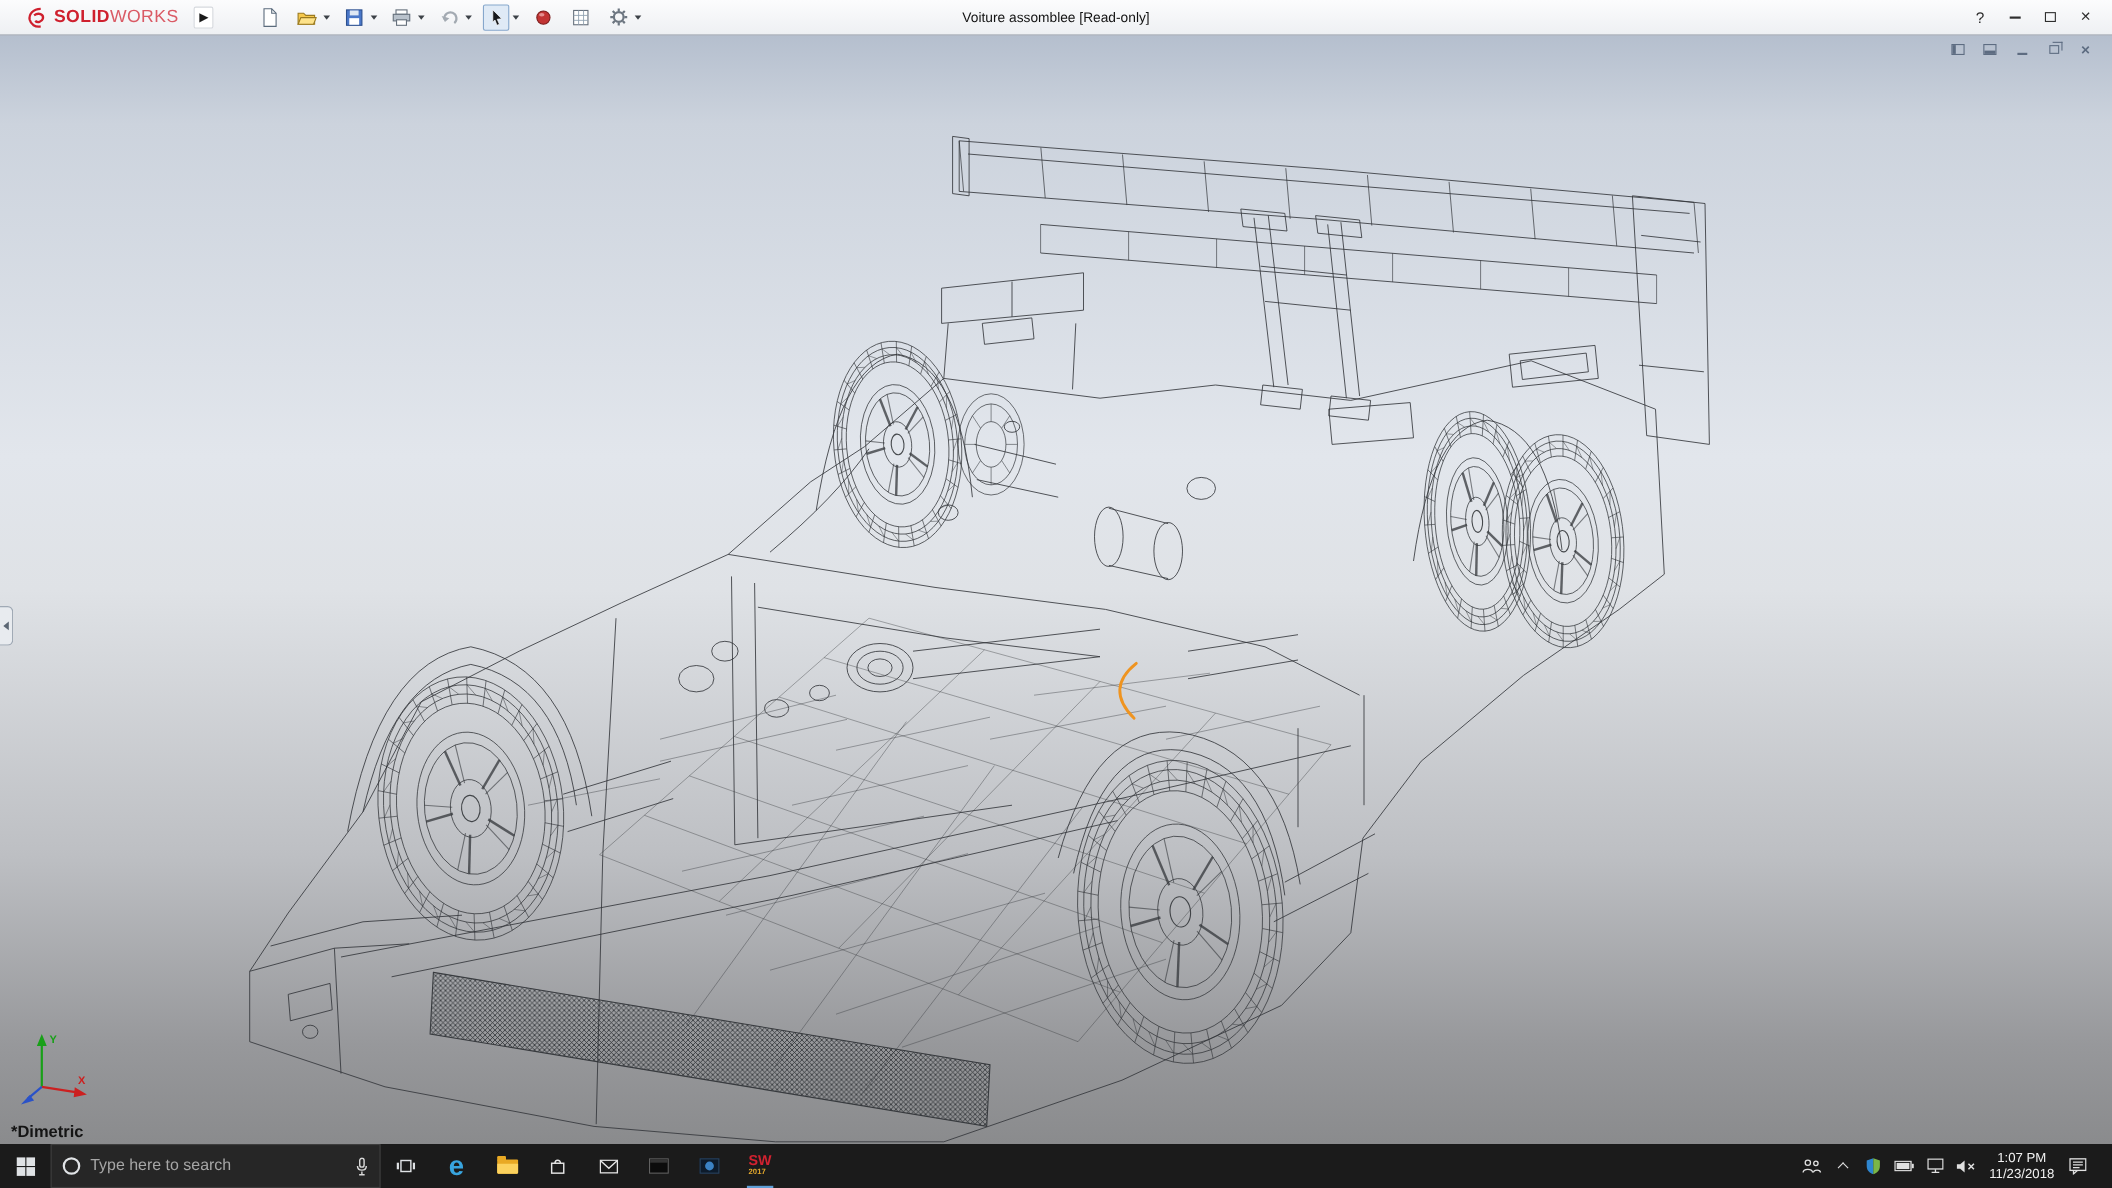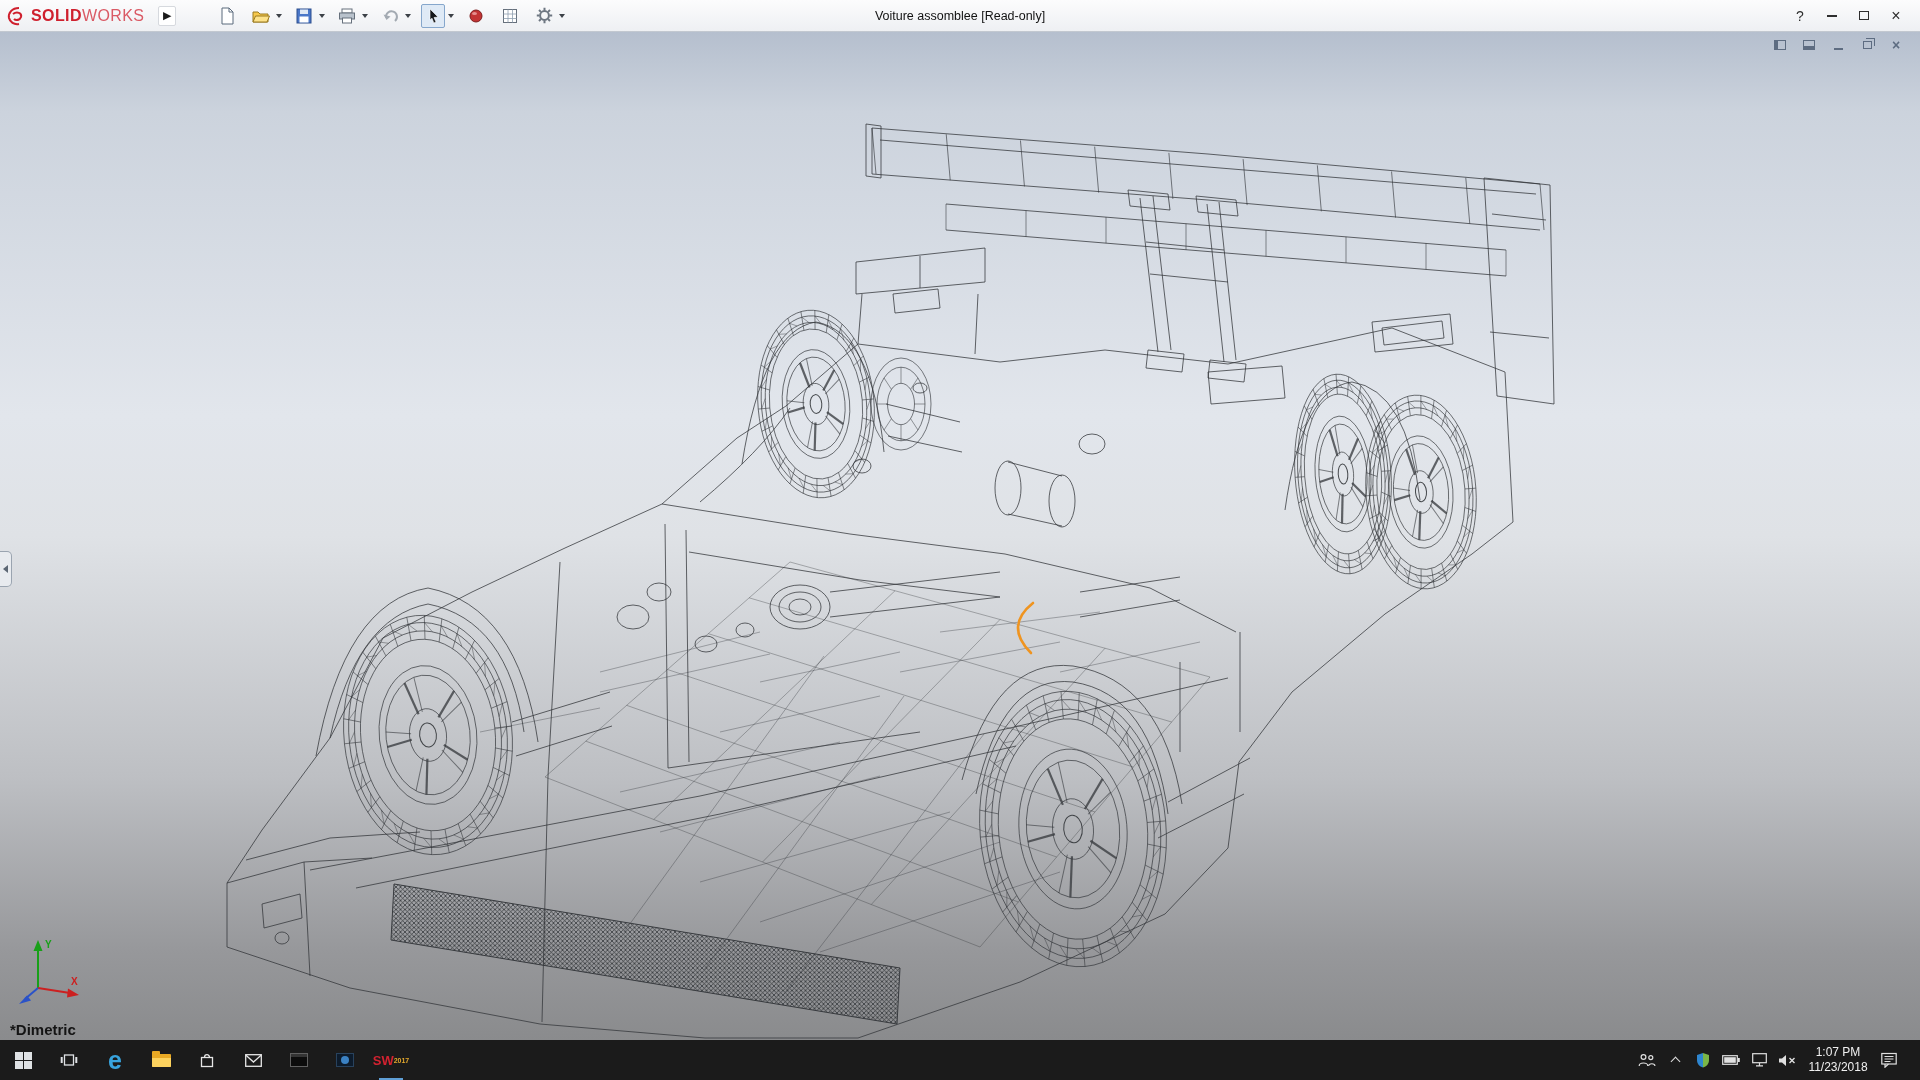--- a/index.html
+++ b/index.html
@@ -3,21 +3,21 @@
 <meta charset="utf-8">
 <style>
   *{box-sizing:border-box;margin:0;padding:0}
   html,body{width:1920px;height:1080px;overflow:hidden;font-family:"Liberation Sans","DejaVu Sans",sans-serif}
   body{position:relative;background:#8b8c8e}
 
   
   .titlebar{position:absolute;top:0;left:0;width:1920px;height:32px;
     background:linear-gradient(#fcfcfd,#eef0f3);border-bottom:1px solid #c2c8d0;
     display:flex;align-items:center;z-index:8}
-  .logo{display:flex;align-items:center;gap:5px;padding-left:4px}
+  .logo{display:flex;align-items:center;gap:5px;padding-left:22px}
   .logo-text{font-size:16px;letter-spacing:.4px}
   .logo-solid{color:#cf202e;font-weight:bold}
   .logo-works{color:#da5a65;font-weight:normal}
   .flyout{margin-left:14px;font-size:11px;color:#1a1a1a;width:18px;height:20px;
     display:flex;align-items:center;justify-content:center;border:1px solid #d6d9de;border-radius:2px;background:#fff}
   .toolbar{display:flex;align-items:center;margin-left:34px}
   .tool{display:flex;align-items:center;margin:0 5px}
   .tbtn{width:24px;height:24px;display:flex;align-items:center;justify-content:center;border-radius:2px}
   .tbtn.pressed{background:#dfeaf6;border:1px solid #86a7cc}
   .caret{width:0;height:0;border-left:3.5px solid transparent;border-right:3.5px solid transparent;
@@ -60,21 +60,21 @@
     font-family:"Liberation Sans",sans-serif}
   .search input::placeholder{color:#a6a6a6}
   .edge-e{font-size:25px;font-weight:bold;color:#38a4de;line-height:25px}
   .folder-ic{position:relative;width:19px;height:13px;background:#e9a924;border-radius:1px}
   .folder-ic:before{content:"";position:absolute;top:-3px;left:0;width:8px;height:4px;background:#e9a924;border-radius:1px 1px 0 0}
   .folder-ic:after{content:"";position:absolute;left:0;bottom:0;width:19px;height:9px;background:#fcd25e;border-radius:0 0 1px 1px}
   .dark-win{width:18px;height:14px;background:#0c0c0c;border:1px solid #616161;position:relative}
   .dark-win i{position:absolute;top:0;left:0;width:100%;height:3px;background:#343434}
   .blue-app{width:18px;height:14px;background:#0d1b2b;border:1px solid #28425d;display:flex;align-items:center;justify-content:center}
   .blue-app i{width:8px;height:8px;border-radius:50%;background:#3b82c4}
-  .sw-tile{display:flex;flex-direction:row;justify-content:center;line-height:11px}
+  .sw-tile{display:flex;flex-direction:column;justify-content:center;line-height:11px}
   .sw-label{color:#d22230;font-weight:bold;font-size:13px}
   .sw-year{color:#e3a82c;font-size:7px;font-weight:bold}
   .run-bar{position:absolute;bottom:0;left:11px;width:24px;height:2px;background:#5f9fd6}
   .tray{margin-left:auto;display:flex;align-items:center;padding-right:17px}
   .tray-ic{width:28px;height:40px;display:flex;align-items:center;justify-content:center}
   .chev{width:7px;height:7px;border-top:1.7px solid #e0e0e0;border-right:1.7px solid #e0e0e0;transform:rotate(-45deg);margin-top:3px}
   .clock{width:74px;text-align:center;color:#f0f0f0;font-size:12px;line-height:15px;display:flex;flex-direction:column;justify-content:center}
 </style>
 </head>
 <body>
@@ -764,20 +764,29 @@
     <svg width="17" height="17" viewBox="0 0 17 17">
       <g fill="#dfe2e5">
           <rect x="0" y="0" width="8" height="8"></rect>
           <rect x="9" y="0" width="8" height="8"></rect>
           <rect x="0" y="9" width="8" height="8"></rect>
           <rect x="9" y="9" width="8" height="8"></rect>
         </g>
     </svg>
   </div>
 
+  <div class="search">
+    <span class="cortana-ring"></span>
+    <input type="text" placeholder="Type here to search" style="">
+    <svg width="12" height="17" viewBox="0 0 12 17">
+      <rect x="4" y="1" width="4" height="8" rx="2" fill="none" stroke="#d8d8d8" stroke-width="1.3"></rect>
+      <path d="M2,8 C2,13 10,13 10,8" fill="none" stroke="#d8d8d8" stroke-width="1.3"></path>
+      <path d="M6,13 v3 M3.5,16 h5" stroke="#d8d8d8" stroke-width="1.3"></path>
+    </svg>
+  </div>
 
   <div class="tb-btn">
     <svg width="18" height="14" viewBox="0 0 18 14">
       <rect x="4.5" y="2" width="9" height="10" fill="none" stroke="#dfe2e5" stroke-width="1.3"></rect>
       <rect x="0.7" y="4" width="2" height="6" fill="#dfe2e5"></rect>
         <rect x="15.3" y="4" width="2" height="6" fill="#dfe2e5"></rect>
     </svg>
   </div>
   <div class="tb-btn">
       <span class="edge-e">e</span>

